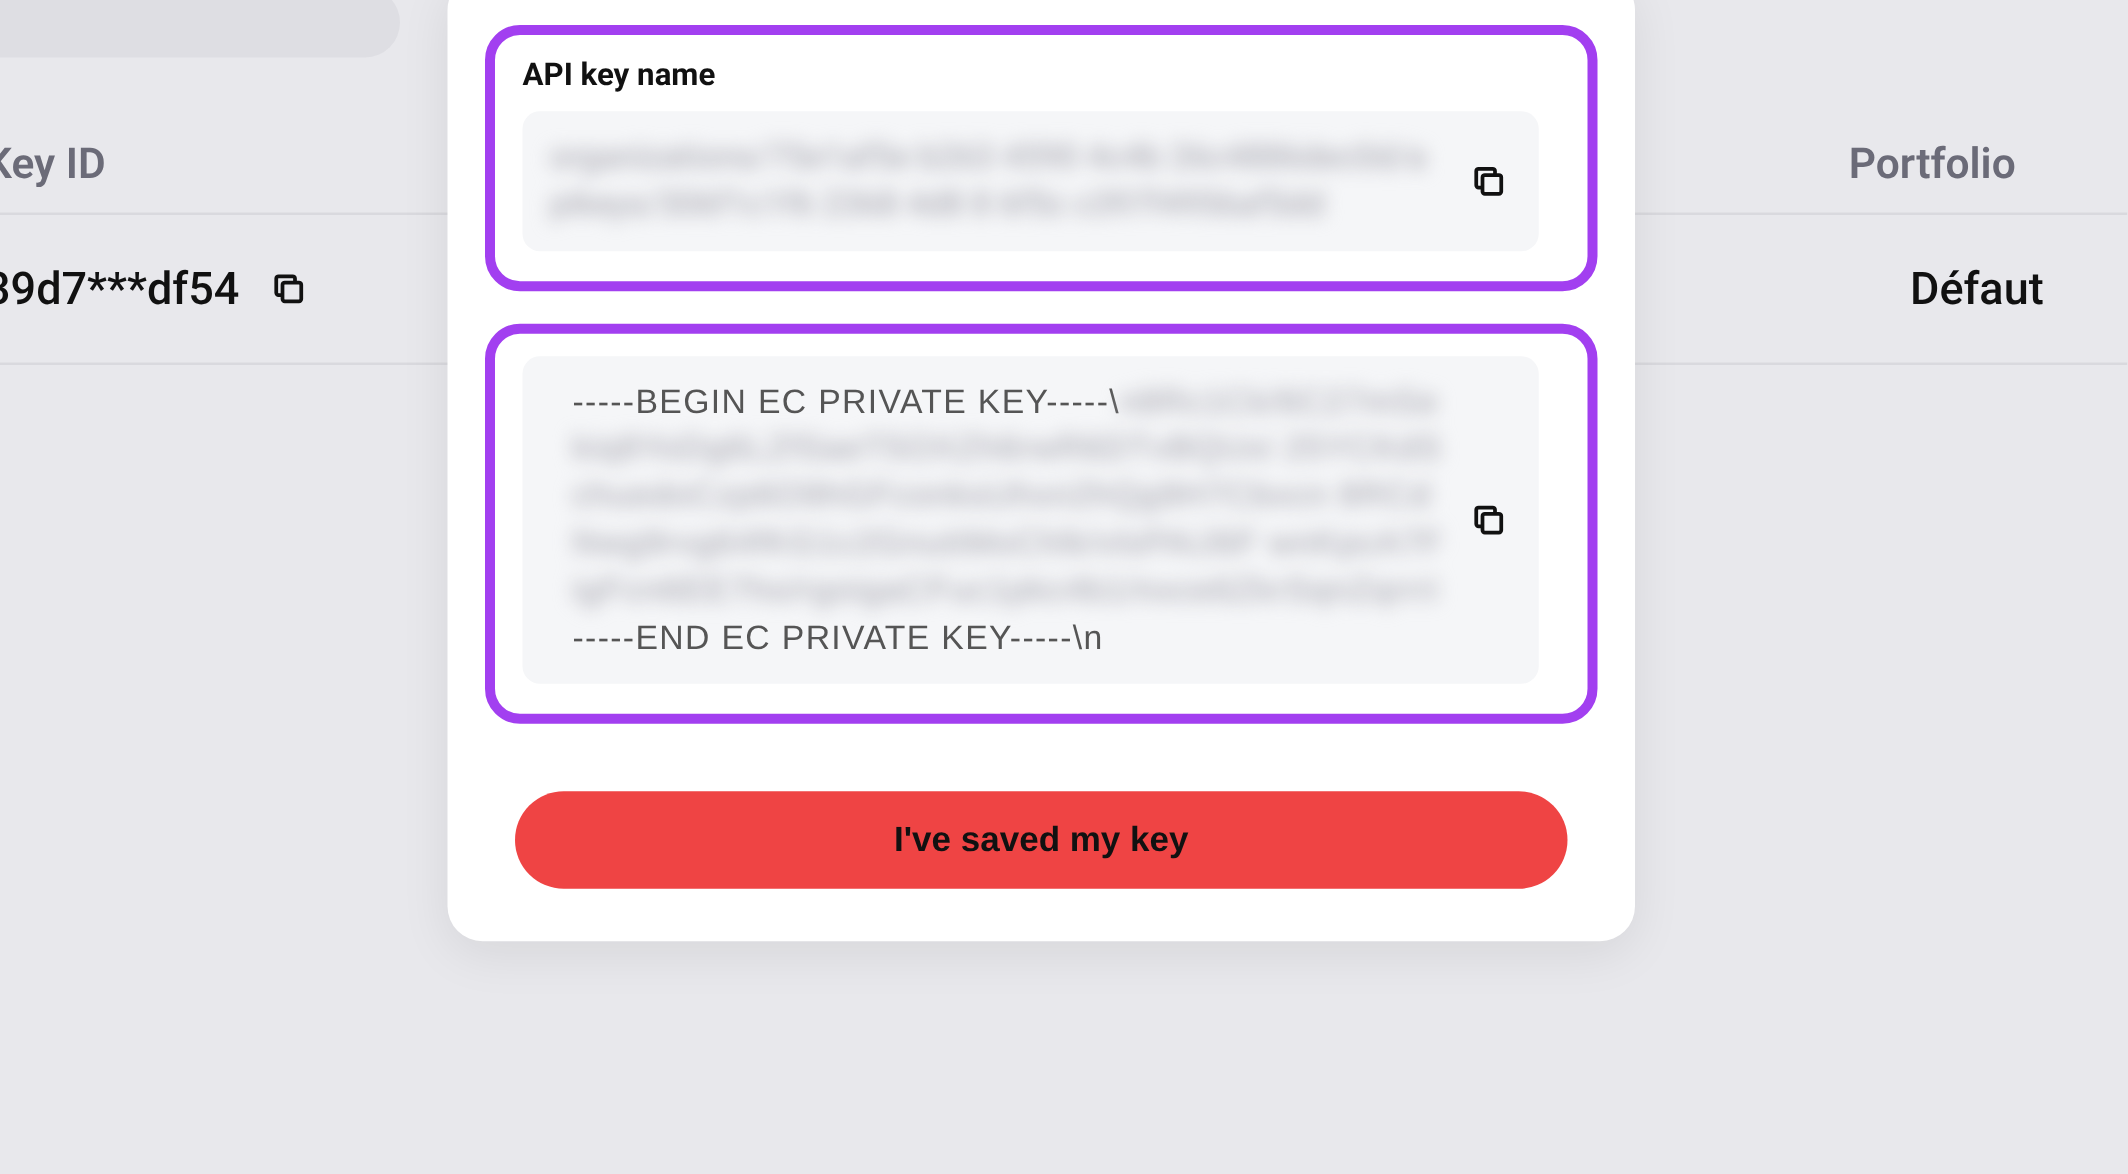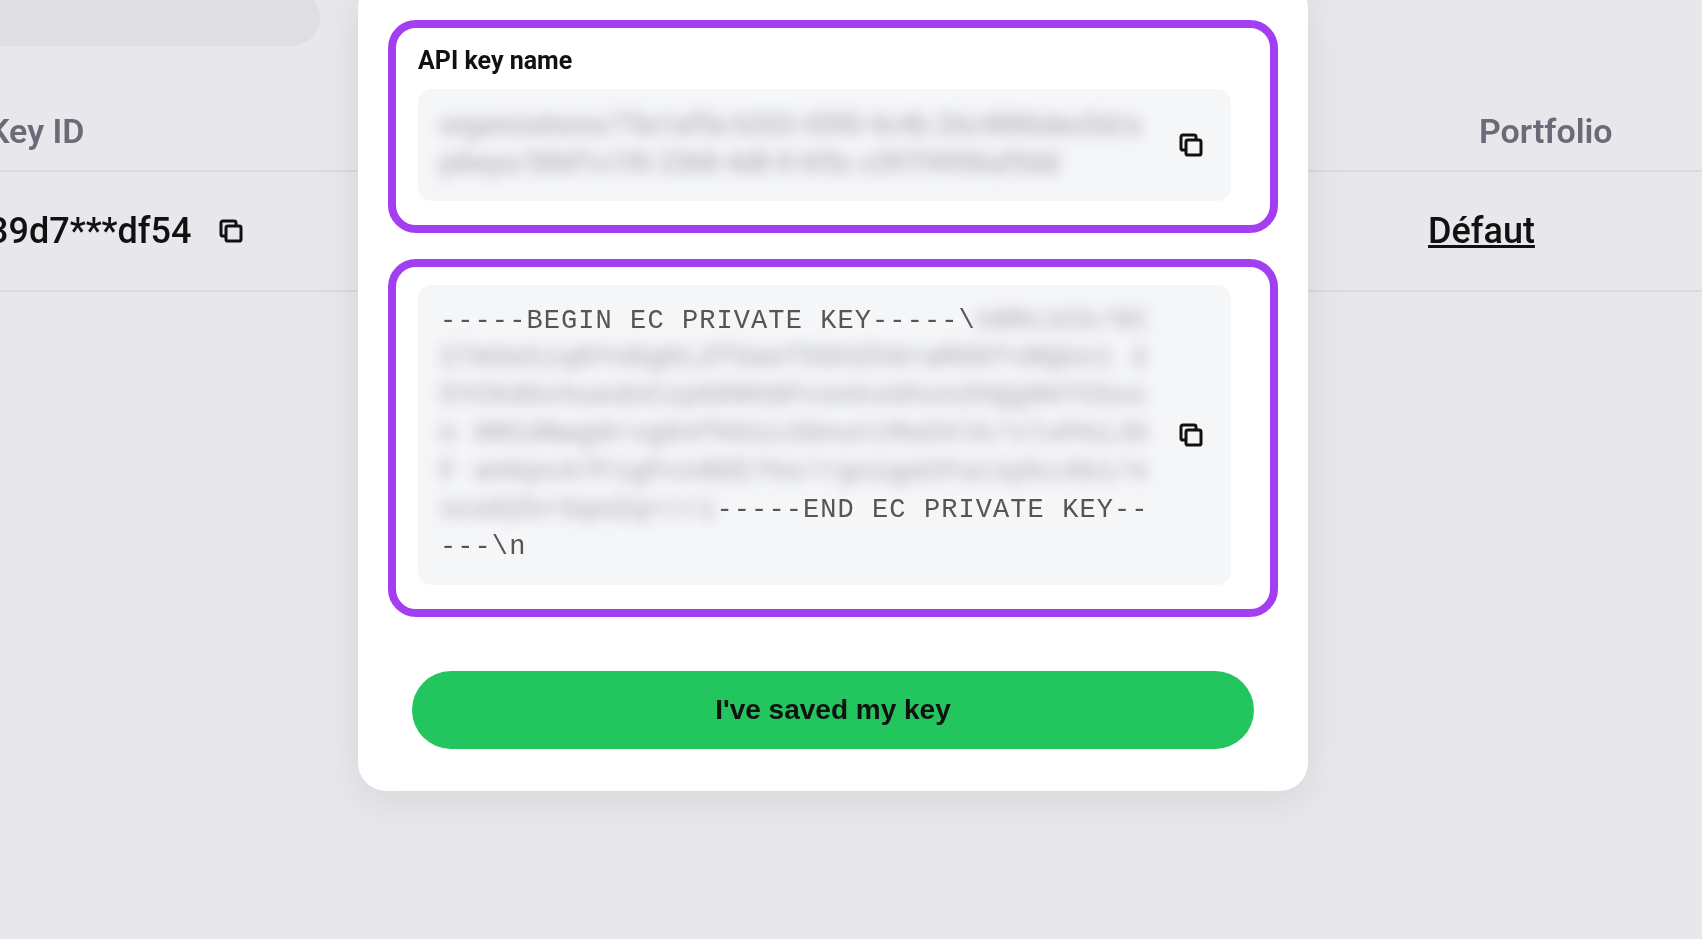--- a/index.html
+++ b/index.html
@@ -53,21 +53,21 @@
       font-weight: 500;
       color: #111;
     }
     .bg-cell-keyid {
       position: absolute;
       left: -12px;
       display: flex;
       align-items: center;
       gap: 18px;
     }
-    .bg-cell-portfolio { position: absolute; left: 1428px; text-decoration: underline; }
+    .bg-cell-portfolio { position: absolute; left: 1528px; }
 
     
     .modal {
       position: absolute;
       left: 358px;
       top: -20px;
       width: 950px;
       background: #fff;
       border-radius: 28px;
       padding: 14px 30px 42px 30px;
@@ -97,22 +97,23 @@
     }
     .value-text {
       flex: 1;
       color: #555;
       font-size: 27px;
       line-height: 1.4;
       word-break: break-all;
       font-family: inherit;
     }
     .value-text.mono {
-      font-family: Liberation Mono, monospace;
+      font-family: Liberation Sans, sans-serif;
       letter-spacing: .04em;
+      margin-left: 18px;
     }
     .value-text .blurred {
       filter: blur(7px);
       color: #bfbfc6;
       text-shadow: 0 0 6px #bfbfc6;
     }
     .copy-btn {
       flex: 0 0 auto;
       width: 44px;
       height: 44px;
@@ -127,21 +128,21 @@
     .copy-svg { width: 30px; height: 30px; }
 
     .saved-btn {
       display: block;
       margin: 54px auto 0 auto;
       width: 842px;
       max-width: 100%;
       height: 78px;
       border-radius: 46px;
       border: none;
-      background: #22c55e;
+      background: #ef4444;
       font-size: 28px;
       font-weight: 700;
       color: #111;
       cursor: pointer;
     }
 
     svg { display: block; }
   </style>
 </head>
 <body>

